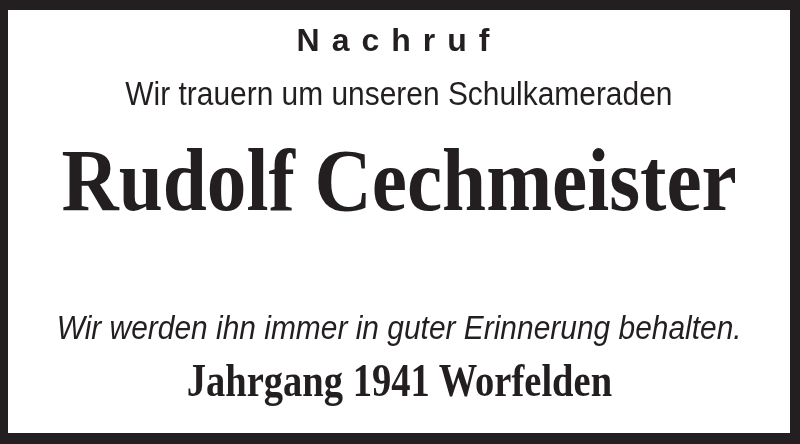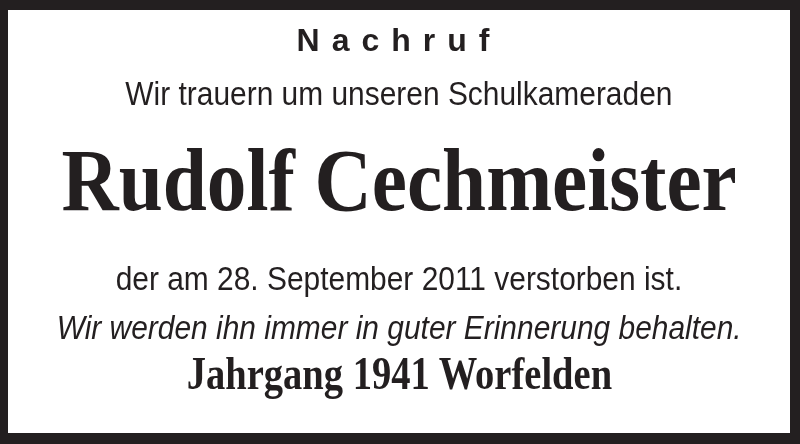--- a/index.html
+++ b/index.html
@@ -56,21 +56,21 @@
   
   .name-line {
     top: 127px;
     font-family: "Liberation Serif", "DejaVu Serif", serif;
     font-size: 88px;
     font-weight: bold;
   }
   .name-line > span { transform: scaleX(0.90); }
   
   .footer-line {
-    top: 340px;
+    top: 347px;
     font-family: "Liberation Serif", "DejaVu Serif", serif;
     font-size: 47px;
     font-weight: bold;
   }
   .footer-line > span { transform: scaleX(0.82); }
 </style>
 </head>
 <body>
 
 <div class="page">
@@ -81,23 +81,20 @@
     </div>
 
     <div class="line sans-line intro">
       <span>Wir trauern um unseren Schulkameraden</span>
     </div>
 
     <div class="line name-line">
       <span>Rudolf Cechmeister</span>
     </div>
 
-    <div class="line sans-line death">
-      <span>der am 28. September 2011 verstorben ist.</span>
-    </div>
 
     <div class="line sans-line memory">
       <span>Wir werden ihn immer in guter Erinnerung behalten.</span>
     </div>
 
     <div class="line footer-line">
       <span>Jahrgang 1941 Worfelden</span>
     </div>
 
   </div>

